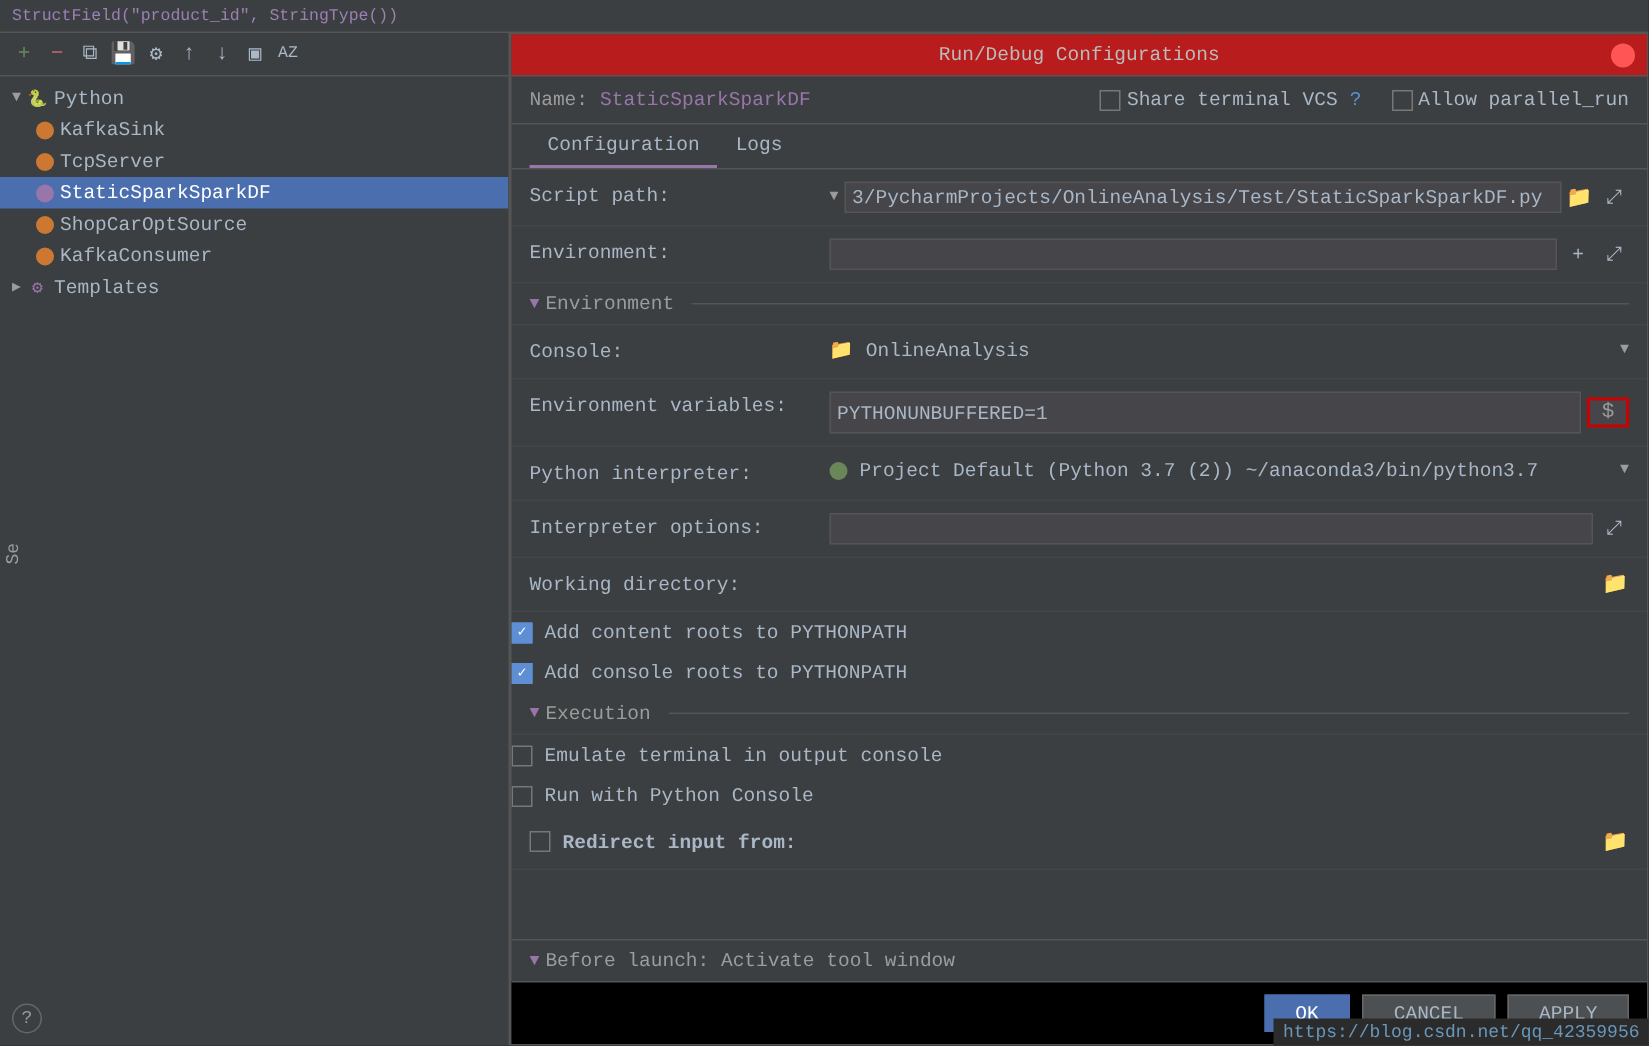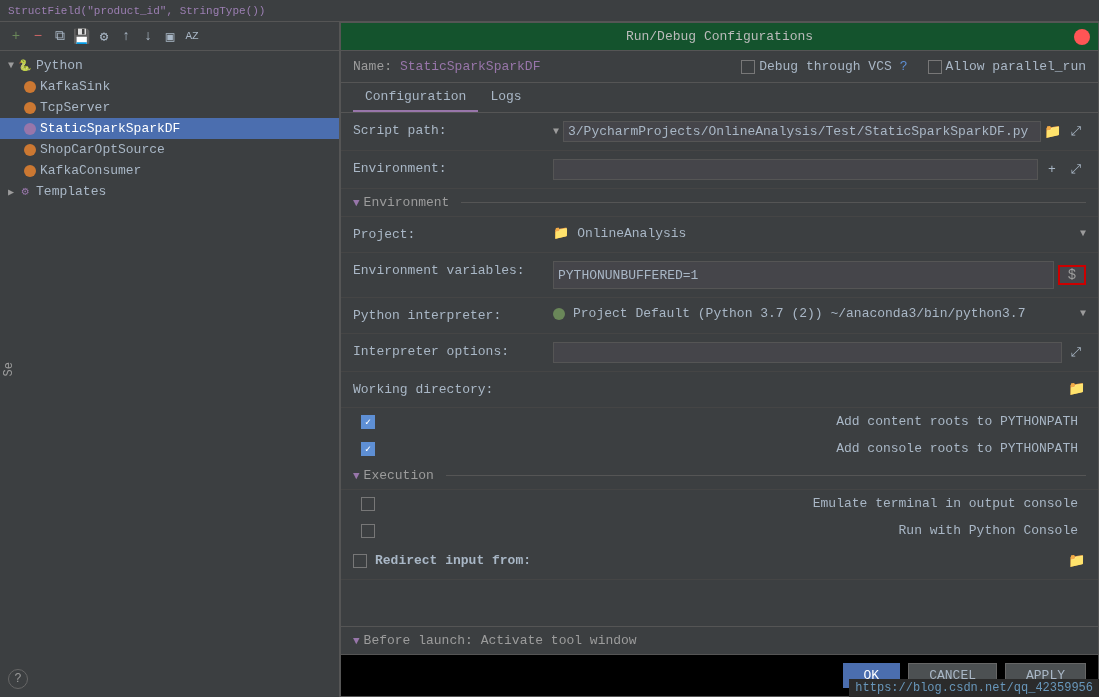--- a/index.html
+++ b/index.html
@@ -154,21 +154,21 @@
       left: 0;
       right: 0;
       bottom: 0;
       background: #3c3f41;
       border: 1px solid #555;
       display: flex;
       flex-direction: column;
     }
 
     .dialog-titlebar {
-      background: #14532d;
+      background: #b91c1c;
       padding: 6px 12px;
       display: flex;
       align-items: flex-end;
       justify-content: center;
       position: relative;
       border-bottom: 1px solid #555;
     }
 
     .dialog-title {
       font-size: 13px;
@@ -368,25 +368,24 @@
 
     .working-dir {
       font-size: 13px;
       color: #a9b7c6;
       font-family: 'Courier New', monospace;
     }
 
     .checkbox-row {
       display: flex;
       align-items: center;
-      padding: 6px 20px;
+      padding: 6px 0;
       gap: 8px;
       font-size: 13px;
       font-family: 'Courier New', monospace;
-      justify-content: space-between;
     }
 
     .before-launch {
       display: flex;
       align-items: center;
       padding: 6px 12px;
       font-size: 13px;
       font-family: 'Courier New', monospace;
       color: #9c9c9c;
       gap: 4px;
@@ -529,21 +528,21 @@
         <span class="dialog-title">Run/Debug Configurations</span>
         <div class="dialog-close"></div>
       </div>
 
       <div class="dialog-header">
         <span class="dialog-name-label">Name:</span>
         <span class="dialog-name-value">StaticSparkSparkDF</span>
         <div class="dialog-share">
           <span class="checkbox-unchecked"></span>
           <span>
-            <span>Debug through VCS</span>
+            <span>Share terminal VCS</span>
           </span>
           <span style="color:#5e8fd4; margin-left: 4px; cursor:pointer;">?</span>
           <span style="margin-left:12px;"></span>
           <span class="checkbox-unchecked"></span>
           <span>Allow parallel_run</span>
         </div>
       </div>
 
       <div class="dialog-tabs">
         <div class="tab active">
@@ -575,21 +574,21 @@
           </div>
         </div>
 
         <div class="section-header">
           <span class="expand-icon">▼</span>
           <span>Environment</span>
           <div style="flex:1; height:1px; background:#555; margin-left:8px;"></div>
         </div>
 
         <div class="field-row">
-          <div class="field-label">Project:</div>
+          <div class="field-label">Console:</div>
           <div class="field-value">
             <span style="color:#cc7832; margin-right:4px;">📁</span>
             <span>OnlineAnalysis</span>
             <div style="flex:1;"></div>
             <span class="dropdown-arrow">▼</span>
           </div>
         </div>
 
         <div class="field-row" style="min-height:36px;">
           <div class="field-label">Environment variables:</div>

